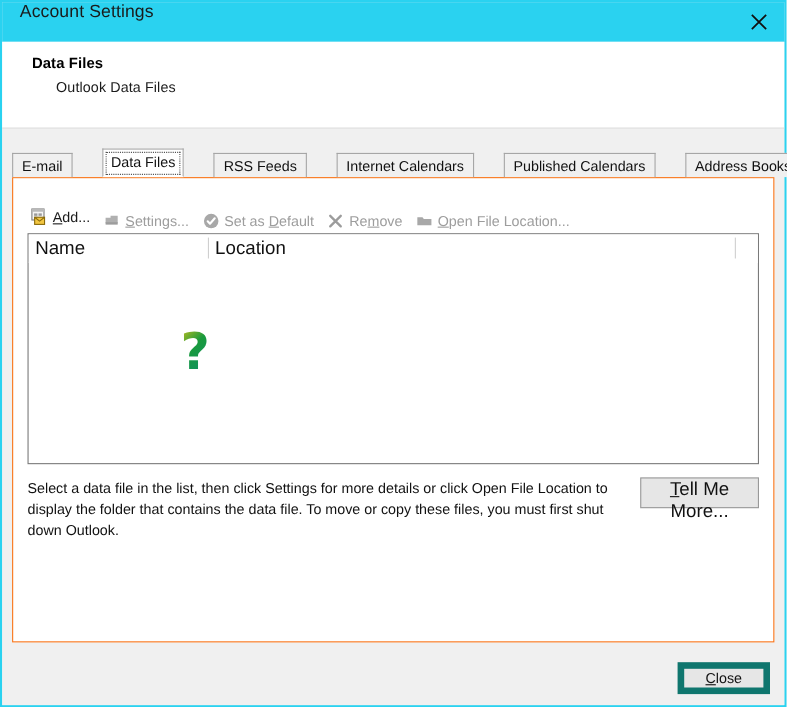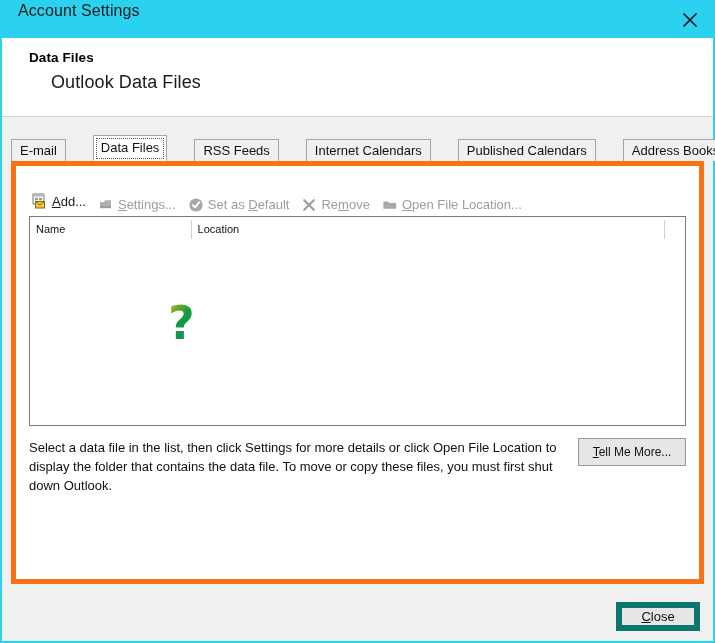--- a/index.html
+++ b/index.html
@@ -66,21 +66,21 @@
     border-bottom: 1px solid #d4d4d4;
   }
   .header-title {
     font-size: 13.5px;
     font-weight: bold;
     color: #000;
     margin: 0 0 7px 0;
     letter-spacing: 0.1px;
   }
   .header-sub {
-    font-size: 18px;
+    font-size: 13px;
     color: #1a1a1a;
     margin-left: 22px;
     letter-spacing: 0.1px;
   }
 
   
   .body {
     flex: 1 1 auto;
     background: #f0f0f0;
     position: relative;
@@ -131,21 +131,21 @@
   }
 
   
   .tabpage {
     position: absolute;
     left: 9px;
     top: 44px;
     right: 9px;
     bottom: 9px;
     background: #ffffff;
-    border: 5px solid #f97316;
+    border: 1px solid #f97316;
     box-sizing: border-box;
   }
 
   
   .toolbar {
     position: absolute;
     left: 13px;
     top: 24px;
     height: 22px;
     display: flex;
@@ -185,21 +185,21 @@
     overflow: hidden;
   }
   .lv-header {
     height: 25px;
     display: flex;
     background: #ffffff;
     border-bottom: 1px solid #ffffff;
     position: relative;
   }
   .lv-col {
-    font-size: 11px;
+    font-size: 17px;
     color: #111;
     line-height: 25px;
     padding-left: 6px;
     box-sizing: border-box;
     position: relative;
   }
   .lv-col .divider {
     position: absolute;
     right: 0; top: 3px; bottom: 3px;
     width: 1px;
@@ -240,21 +240,21 @@
   }
   .tellmemore {
     position: absolute;
     right: 13px;
     top: 272px;
     width: 108px;
     height: 28px;
     background: #e6e6e6;
     border: 1px solid #999999;
     font-family: "Liberation Sans", sans-serif;
-    font-size: 12px;
+    font-size: 17px;
     color: #111;
     cursor: default;
     box-sizing: border-box;
     padding: 0;
   }
 
   
   .footer {
     flex: 0 0 auto;
     height: 48px;

